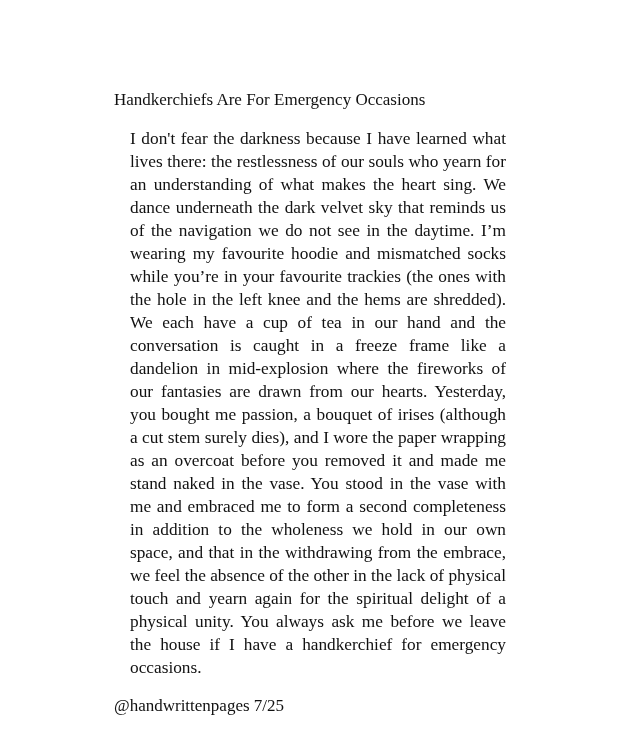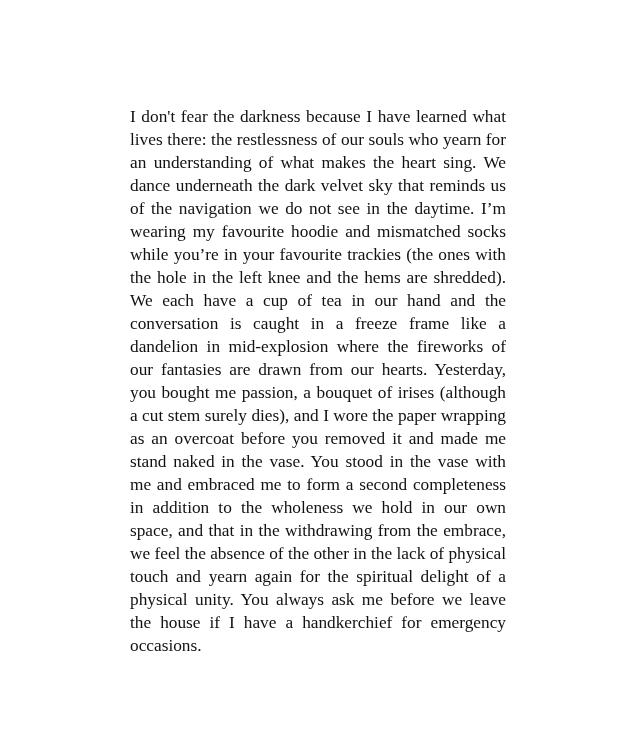--- a/index.html
+++ b/index.html
@@ -7,14 +7,16 @@
   .page { position: absolute; left: 114px; top: 89px; width: 408px; color: #111111;
           font-family: "Liberation Serif", "DejaVu Serif", serif; }
   .title { font-size: 17px; line-height: 22px; margin: 0 0 10px 0; font-weight: normal; }
   .body { font-size: 17.3px; line-height: 23px; text-align: justify; margin: 16px; }
   .footer { font-size: 17px; line-height: 22px; margin: 10px 0 0 0; }
 </style>
 </head>
 <body>
 
 <div class="page">
+  <h1 class="title">Handkerchiefs Are For Emergency Occasions</h1>
   <p class="body">I don't fear the darkness because I have learned what lives there: the restlessness of our souls who yearn for an understanding of what makes the heart sing. We dance underneath the dark velvet sky that reminds us of the navigation we do not see in the daytime. I’m wearing my favourite hoodie and mismatched socks while you’re in your favourite trackies (the ones with the hole in the left knee and the hems are shredded). We each have a cup of tea in our hand and the conversation is caught in a freeze frame like a dandelion in mid-explosion where the fireworks of our fantasies are drawn from our hearts. Yesterday, you bought me passion, a bouquet of irises (although a cut stem surely dies), and I wore the paper wrapping as an overcoat before you removed it and made me stand naked in the vase. You stood in the vase with me and embraced me to form a second completeness in addition to the wholeness we hold in our own space, and that in the withdrawing from the embrace, we feel the absence of the other in the lack of physical touch and yearn again for the spiritual delight of a physical unity. You always ask me before we leave the house if I have a handkerchief for emergency occasions.</p>
+  <p class="footer">@handwrittenpages 7/25</p>
 </div>
 
 </body></html>

